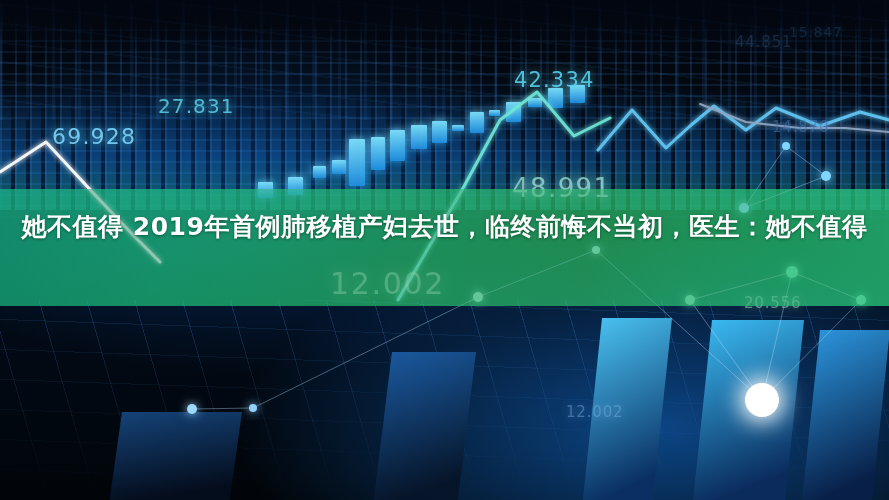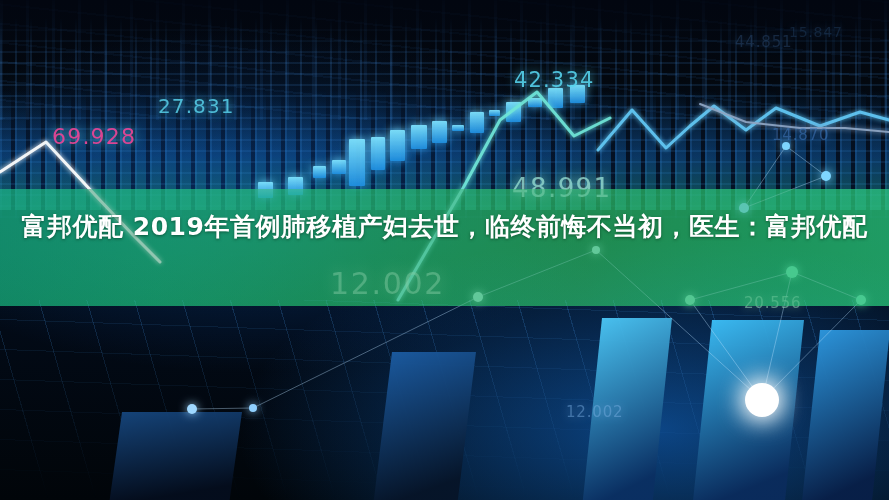--- a/index.html
+++ b/index.html
@@ -213,32 +213,32 @@
         <circle cx="786" cy="146" r="4" fill="#7fd6ff" filter="url(#softGlow)"></circle>
         <circle cx="792" cy="272" r="6" fill="#59e3a0" filter="url(#softGlow)"></circle>
         <circle cx="861" cy="300" r="5" fill="#59e3a0" filter="url(#softGlow)"></circle>
         <circle cx="690" cy="300" r="5" fill="#6fe0b0" filter="url(#softGlow)"></circle>
         <circle cx="596" cy="250" r="4" fill="#8ae8c6" filter="url(#softGlow)"></circle>
         <circle cx="478" cy="297" r="5" fill="#8ae8c6" filter="url(#softGlow)"></circle>
       </g>
   </svg>
 
   <div class="layer" id="numbers-layer">
-      <div class="num" style="left: 52px; top: 124px; font-size: 22px; color: #ec4899; opacity: 0.92; text-shadow: rgb(95, 216, 239) 0px 0px 11px;">69.928</div>
+      <div class="num" style="left: 52px; top: 124px; font-size: 22px; color: #7dd3fc; opacity: 0.92; text-shadow: rgb(95, 216, 239) 0px 0px 11px;">69.928</div>
       <div class="num" style="left: 158px; top: 94px; font-size: 20px; color: rgb(87, 207, 232); opacity: 0.88; text-shadow: rgb(87, 207, 232) 0px 0px 10px;">27.831</div>
       <div class="num" style="left: 514px; top: 68px; font-size: 21px; color: rgb(87, 213, 238); opacity: 0.9; text-shadow: rgb(87, 213, 238) 0px 0px 11px;">42.334</div>
       <div class="num" style="left: 512px; top: 173px; font-size: 26px; color: rgb(159, 230, 216); opacity: 0.78; text-shadow: rgb(159, 230, 216) 0px 0px 11px;">48.991</div>
       <div class="num" style="left: 330px; top: 266px; font-size: 30px; color: rgb(201, 239, 216); opacity: 0.52; text-shadow: rgb(201, 239, 216) 0px 0px 15px;">12.002</div>
       <div class="num" style="left: 566px; top: 403px; font-size: 15px; color: rgb(127, 180, 232); opacity: 0.48; text-shadow: rgb(127, 180, 232) 0px 0px 8px;">12.002</div>
       <div class="num" style="left: 744px; top: 294px; font-size: 15px; color: rgb(169, 233, 197); opacity: 0.55; text-shadow: rgb(169, 233, 197) 0px 0px 8px;">20.556</div>
       <div class="num" style="left: 735px; top: 33px; font-size: 15px; color: rgb(42, 74, 114); opacity: 0.5; text-shadow: rgb(42, 74, 114) 0px 0px 8px;">44.851</div>
       <div class="num" style="left: 789px; top: 24px; font-size: 14px; color: rgb(36, 69, 108); opacity: 0.45; text-shadow: rgb(36, 69, 108) 0px 0px 7px;">15.847</div>
-      <div class="num" style="left: 772px; top: 118px; font-size: 15px; color: rgb(63, 118, 187); opacity: 0.6; text-shadow: rgb(63, 118, 187) 0px 0px 8px; margin-top: 8px;">14.870</div>
+      <div class="num" style="left: 772px; top: 118px; font-size: 15px; color: rgb(63, 118, 187); opacity: 0.6; text-shadow: rgb(63, 118, 187) 0px 0px 8px;">14.870</div>
     </div>
 
   <div id="green-band"></div>
   <div id="green-band-tint"></div>
 
   <div id="headline">
-    <span>富邦优配 2019年首例肺移植产妇去世，临终前悔不当初，医生：富邦优配</span>
+    <span>她不值得 2019年首例肺移植产妇去世，临终前悔不当初，医生：她不值得</span>
   </div>
 
 </div>
 
 </body></html>

